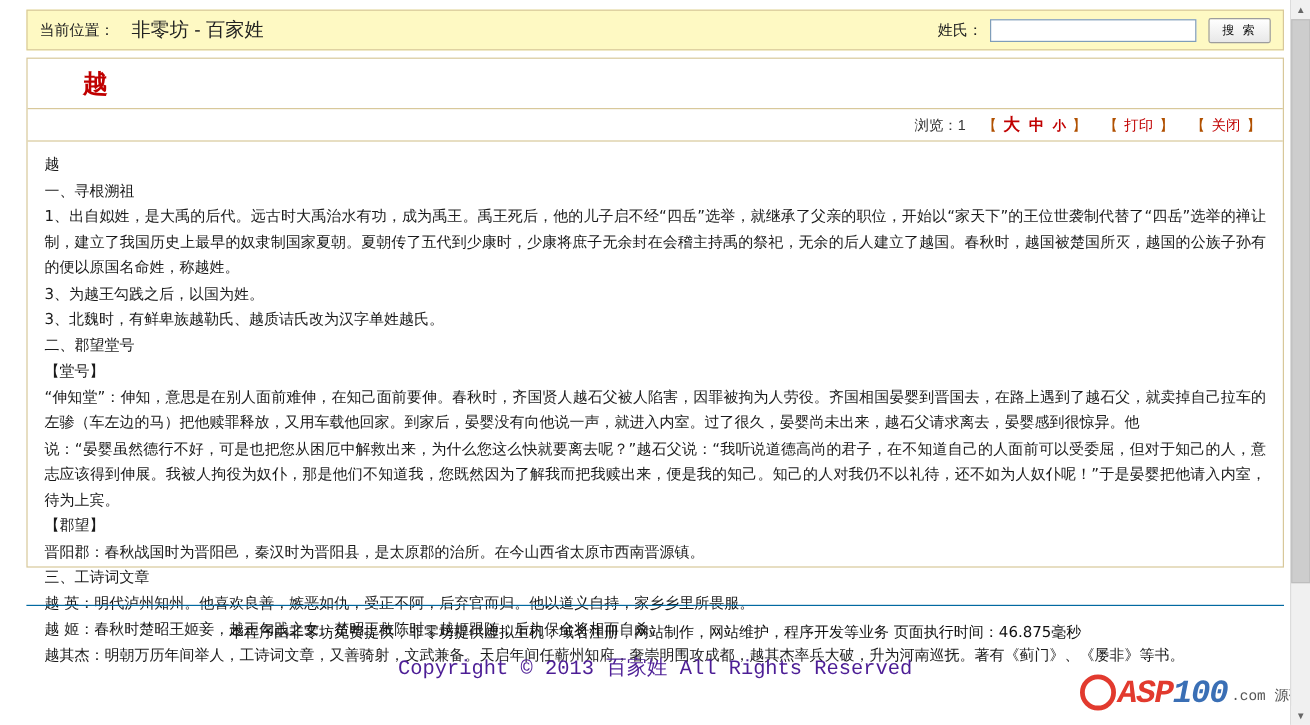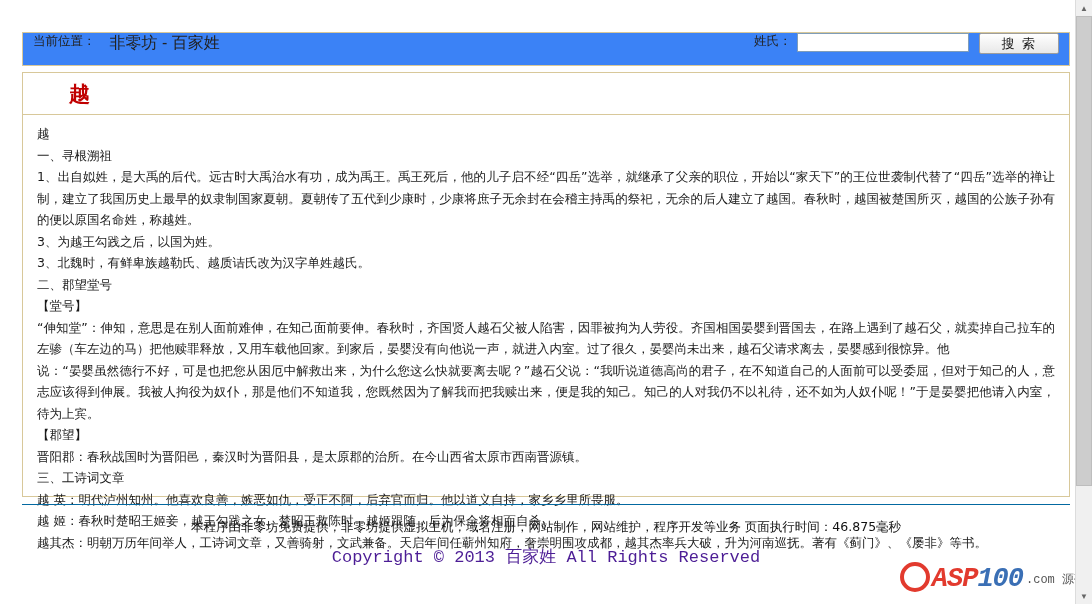--- a/index.html
+++ b/index.html
@@ -17,29 +17,28 @@
     position: relative;
     width: 1092px;
     height: 604px;
     background: #ffffff;
     box-sizing: border-box;
     padding: 8px 22px 0 22px;
   }
   
   .topbar {
     border: 1px solid #d8c89a;
-    background: #3b82f6;
+    background: #fef9c3;
     height: 34px;
     display: flex;
-    align-items: flex-start;
+    align-items: center;
     padding: 0 10px;
     box-sizing: border-box;
     font-size: 12px;
     color: #333;
-    margin-top: 24px;
   }
   .topbar .loc-label {
     font-size: 12.5px;
     color: #222;
   }
   .topbar .loc-sep { width: 14px; }
   .topbar .breadcrumb {
     font-size: 16px;
     color: #222;
   }
@@ -56,27 +55,27 @@
     background: #ffffff;
     font-size: 12px;
     padding: 1px 3px;
     box-sizing: border-box;
     outline: none;
   }
   .search-btn {
     margin-left: 10px;
     height: 21px;
     min-width: 52px;
-    font-size: 13px;
+    font-size: 10px;
     border: 1px solid #9d9d9d;
     border-radius: 2px;
     background: linear-gradient(#ffffff, #e8e8e8);
     color: #111;
     cursor: pointer;
-    padding: 0 21px;
+    padding: 0 10px;
     letter-spacing: 2px;
   }
   
   .content-frame {
     margin-top: 6px;
     border: 1px solid #d8c89a;
     background: #ffffff;
     height: 425px;
     box-sizing: border-box;
     position: relative;
@@ -259,20 +258,40 @@
     <input class="search-input" type="text" value="" style="">
     <button class="search-btn">搜 索</button>
   </div>
 
   <div class="content-frame">
 
     <div class="title-row">
       <span class="doc-title">越</span>
     </div>
 
+    <div class="meta-row">
+      <span class="meta-views">浏览：1</span>
+      <span class="meta-group">
+        <span class="brk">【</span>
+        <a class="meta-link size big">大</a>
+        <a class="meta-link size mid">中</a>
+        <a class="meta-link size sml">小</a>
+        <span class="brk">】</span>
+      </span>
+      <span class="meta-group">
+        <span class="brk">【</span>
+        <a class="meta-link">打印</a>
+        <span class="brk">】</span>
+      </span>
+      <span class="meta-group">
+        <span class="brk">【</span>
+        <a class="meta-link">关闭</a>
+        <span class="brk">】</span>
+      </span>
+    </div>
 
     <div class="body-area">
       <p>越</p>
       <p>一、寻根溯祖</p>
       <p>1、出自姒姓，是大禹的后代。远古时大禹治水有功，成为禹王。禹王死后，他的儿子启不经“四岳”选举，就继承了父亲的职位，开始以“家天下”的王位世袭制代替了“四岳”选举的禅让制，建立了我国历史上最早的奴隶制国家夏朝。夏朝传了五代到少康时，少康将庶子无余封在会稽主持禹的祭祀，无余的后人建立了越国。春秋时，越国被楚国所灭，越国的公族子孙有的便以原国名命姓，称越姓。</p>
       <p>3、为越王勾践之后，以国为姓。</p>
       <p>3、北魏时，有鲜卑族越勒氏、越质诘氏改为汉字单姓越氏。</p>
       <p>二、郡望堂号</p>
       <p>【堂号】</p>
       <p>“伸知堂”：伸知，意思是在别人面前难伸，在知己面前要伸。春秋时，齐国贤人越石父被人陷害，因罪被拘为人劳役。齐国相国晏婴到晋国去，在路上遇到了越石父，就卖掉自己拉车的左骖（车左边的马）把他赎罪释放，又用车载他回家。到家后，晏婴没有向他说一声，就进入内室。过了很久，晏婴尚未出来，越石父请求离去，晏婴感到很惊异。他</p>

